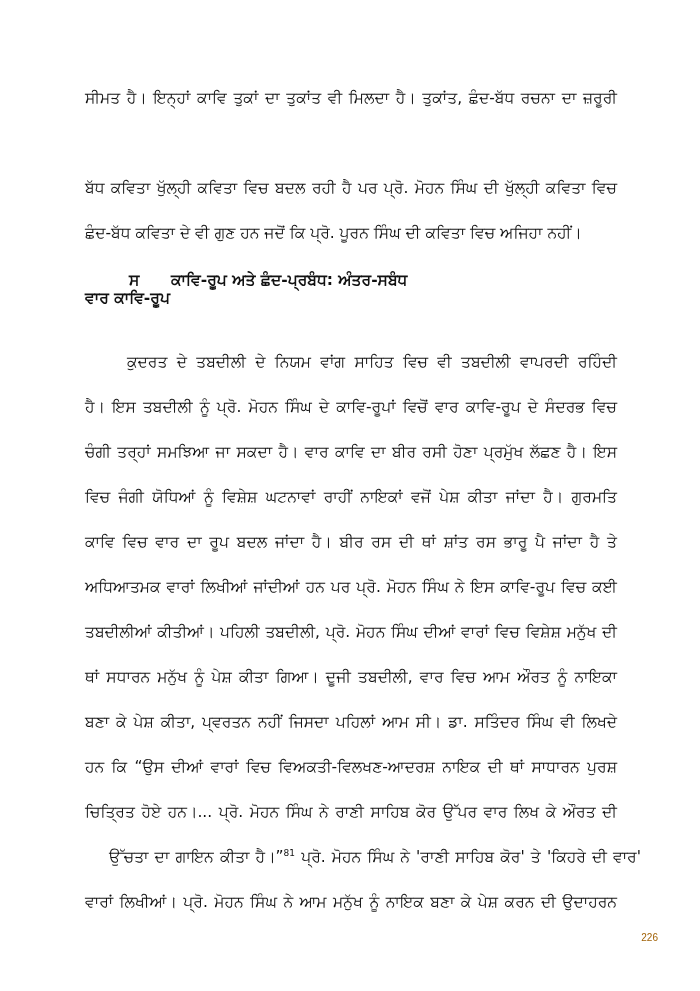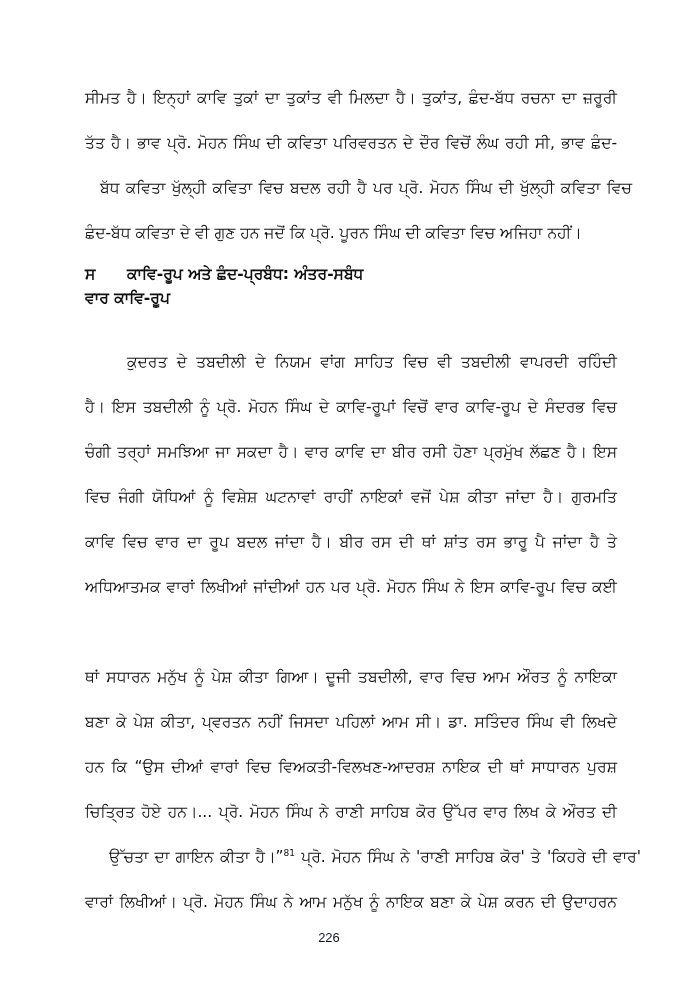--- a/index.html
+++ b/index.html
@@ -47,54 +47,54 @@
       white-space: nowrap;
     }
     .heading .marker {
       display: inline-block;
       width: 42px;
     }
     .page-number {
       position: absolute;
       left: 0;
       width: 658px;
-      text-align: center;
+      text-align: right;
       top: 888px;
       font-family: "Liberation Sans", sans-serif;
-      font-size: 13px;
+      font-size: 10px;
       line-height: 16px;
-      color: #0f172a;
+      color: #a16207;
     }
     sup {
       font-size: 9px;
       line-height: 0;
     }
   </style>
 </head>
 <body>
 
 <div class="page">
 
   <div class="line" style="top:88px;">ਸੀਮਤ ਹੈ। ਇਨ੍ਹਾਂ ਕਾਵਿ ਤੁਕਾਂ ਦਾ ਤੁਕਾਂਤ ਵੀ ਮਿਲਦਾ ਹੈ। ਤੁਕਾਂਤ, ਛੰਦ-ਬੱਧ ਰਚਨਾ ਦਾ ਜ਼ਰੂਰੀ</div>
-  <div class="line" style="top:133px;">ਤੱਤ ਹੈ। ਭਾਵ ਪ੍ਰੋ. ਮੋਹਨ ਸਿੰਘ ਦੀ ਕਵਿਤਾ ਪਰਿਵਰਤਨ ਦੇ ਦੌਰ ਵਿਚੋਂ ਲੰਘ ਰਹੀ ਸੀ, ਭਾਵ ਛੰਦ-</div>
-  <div class="line" style="top:178px;margin-left:15px;">ਬੱਧ ਕਵਿਤਾ ਖੁੱਲ੍ਹੀ ਕਵਿਤਾ ਵਿਚ ਬਦਲ ਰਹੀ ਹੈ ਪਰ ਪ੍ਰੋ. ਮੋਹਨ ਸਿੰਘ ਦੀ ਖੁੱਲ੍ਹੀ ਕਵਿਤਾ ਵਿਚ</div>
+  <div class="line" style="top:178px;">ਬੱਧ ਕਵਿਤਾ ਖੁੱਲ੍ਹੀ ਕਵਿਤਾ ਵਿਚ ਬਦਲ ਰਹੀ ਹੈ ਪਰ ਪ੍ਰੋ. ਮੋਹਨ ਸਿੰਘ ਦੀ ਖੁੱਲ੍ਹੀ ਕਵਿਤਾ ਵਿਚ</div>
   <div class="line last" style="top:223px;">ਛੰਦ-ਬੱਧ ਕਵਿਤਾ ਦੇ ਵੀ ਗੁਣ ਹਨ ਜਦੋਂ ਕਿ ਪ੍ਰੋ. ਪੂਰਨ ਸਿੰਘ ਦੀ ਕਵਿਤਾ ਵਿਚ ਅਜਿਹਾ ਨਹੀਂ।</div>
 
-  <div class="heading" style="top:264px;">
+  <div class="heading" style="top:270px;margin-left:44px;">
     <span class="marker">ਸ</span><span>ਕਾਵਿ-ਰੂਪ ਅਤੇ ਛੰਦ-ਪ੍ਰਬੰਧ: ਅੰਤਰ-ਸਬੰਧ</span>
   </div>
 
   <div class="heading" style="top:288px;">ਵਾਰ ਕਾਵਿ-ਰੂਪ</div>
 
   <div class="line indent" style="top:352px;">ਕੁਦਰਤ ਦੇ ਤਬਦੀਲੀ ਦੇ ਨਿਯਮ ਵਾਂਗ ਸਾਹਿਤ ਵਿਚ ਵੀ ਤਬਦੀਲੀ ਵਾਪਰਦੀ ਰਹਿੰਦੀ</div>
   <div class="line" style="top:397px;">ਹੈ। ਇਸ ਤਬਦੀਲੀ ਨੂੰ ਪ੍ਰੋ. ਮੋਹਨ ਸਿੰਘ ਦੇ ਕਾਵਿ-ਰੂਪਾਂ ਵਿਚੋਂ ਵਾਰ ਕਾਵਿ-ਰੂਪ ਦੇ ਸੰਦਰਭ ਵਿਚ</div>
   <div class="line" style="top:442px;">ਚੰਗੀ ਤਰ੍ਹਾਂ ਸਮਝਿਆ ਜਾ ਸਕਦਾ ਹੈ। ਵਾਰ ਕਾਵਿ ਦਾ ਬੀਰ ਰਸੀ ਹੋਣਾ ਪ੍ਰਮੁੱਖ ਲੱਛਣ ਹੈ। ਇਸ</div>
   <div class="line" style="top:532px;">ਕਾਵਿ ਵਿਚ ਵਾਰ ਦਾ ਰੂਪ ਬਦਲ ਜਾਂਦਾ ਹੈ। ਬੀਰ ਰਸ  ਦੀ ਥਾਂ ਸ਼ਾਂਤ ਰਸ ਭਾਰੂ ਪੈ ਜਾਂਦਾ ਹੈ ਤੇ</div>
   <div class="line" style="top:487px;">ਵਿਚ ਜੰਗੀ ਯੋਧਿਆਂ ਨੂੰ ਵਿਸ਼ੇਸ਼ ਘਟਨਾਵਾਂ ਰਾਹੀਂ ਨਾਇਕਾਂ ਵਜੋਂ ਪੇਸ਼ ਕੀਤਾ ਜਾਂਦਾ ਹੈ। ਗੁਰਮਤਿ</div>
   <div class="line" style="top:577px;">ਅਧਿਆਤਮਕ ਵਾਰਾਂ ਲਿਖੀਆਂ ਜਾਂਦੀਆਂ ਹਨ ਪਰ ਪ੍ਰੋ. ਮੋਹਨ ਸਿੰਘ ਨੇ ਇਸ ਕਾਵਿ-ਰੂਪ ਵਿਚ ਕਈ</div>
+  <div class="line" style="top:622px;">ਤਬਦੀਲੀਆਂ ਕੀਤੀਆਂ। ਪਹਿਲੀ ਤਬਦੀਲੀ, ਪ੍ਰੋ. ਮੋਹਨ ਸਿੰਘ ਦੀਆਂ ਵਾਰਾਂ ਵਿਚ ਵਿਸ਼ੇਸ਼ ਮਨੁੱਖ ਦੀ</div>
   <div class="line" style="top:667px;">ਥਾਂ ਸਧਾਰਨ ਮਨੁੱਖ ਨੂੰ ਪੇਸ਼ ਕੀਤਾ ਗਿਆ। ਦੂਜੀ ਤਬਦੀਲੀ, ਵਾਰ ਵਿਚ ਆਮ ਔਰਤ ਨੂੰ ਨਾਇਕਾ</div>
   <div class="line" style="top:712px;">ਬਣਾ ਕੇ ਪੇਸ਼ ਕੀਤਾ, ਪ੍ਵਰਤਨ ਨਹੀਂ ਜਿਸਦਾ ਪਹਿਲਾਂ ਆਮ ਸੀ।  ਡਾ. ਸਤਿੰਦਰ ਸਿੰਘ ਵੀ ਲਿਖਦੇ</div>
   <div class="line" style="top:757px;">ਹਨ ਕਿ “ਉਸ ਦੀਆਂ ਵਾਰਾਂ ਵਿਚ ਵਿਅਕਤੀ-ਵਿਲਖਣ-ਆਦਰਸ਼ ਨਾਇਕ ਦੀ ਥਾਂ ਸਾਧਾਰਨ ਪੁਰਸ਼</div>
   <div class="line" style="top:802px;">ਚਿਤ੍ਰਿਤ ਹੋਏ ਹਨ।... ਪ੍ਰੋ. ਮੋਹਨ ਸਿੰਘ ਨੇ ਰਾਣੀ ਸਾਹਿਬ ਕੋਰ ਉੱਪਰ ਵਾਰ ਲਿਖ ਕੇ ਔਰਤ ਦੀ</div>
 
   <div class="line" style="top:847px; top:847px;margin-left:24px;">
     <span>ਉੱਚਤਾ ਦਾ ਗਾਇਨ ਕੀਤਾ ਹੈ।”</span><sup>81</sup><span> ਪ੍ਰੋ. ਮੋਹਨ ਸਿੰਘ ਨੇ 'ਰਾਣੀ ਸਾਹਿਬ ਕੋਰ' ਤੇ 'ਕਿਹਰੇ ਦੀ ਵਾਰ'</span>
   </div>
 
   <div class="line" style="top:892px;">ਵਾਰਾਂ ਲਿਖੀਆਂ। ਪ੍ਰੋ. ਮੋਹਨ ਸਿੰਘ ਨੇ ਆਮ ਮਨੁੱਖ ਨੂੰ ਨਾਇਕ ਬਣਾ ਕੇ ਪੇਸ਼ ਕਰਨ ਦੀ ਉਦਾਹਰਨ</div>

